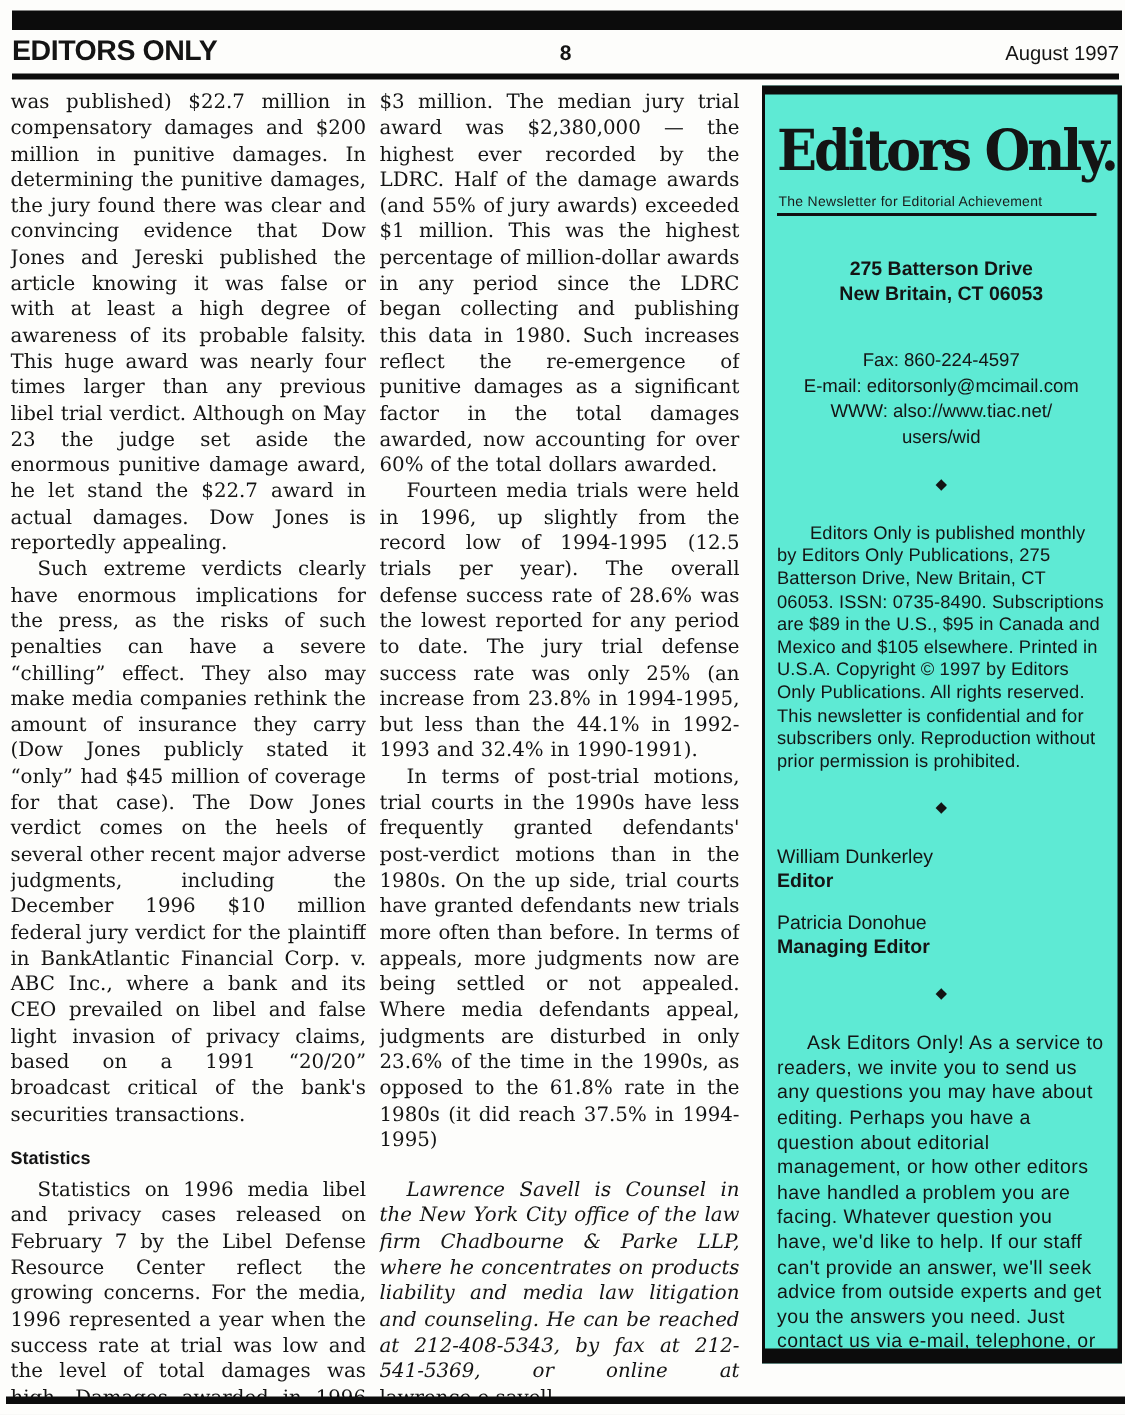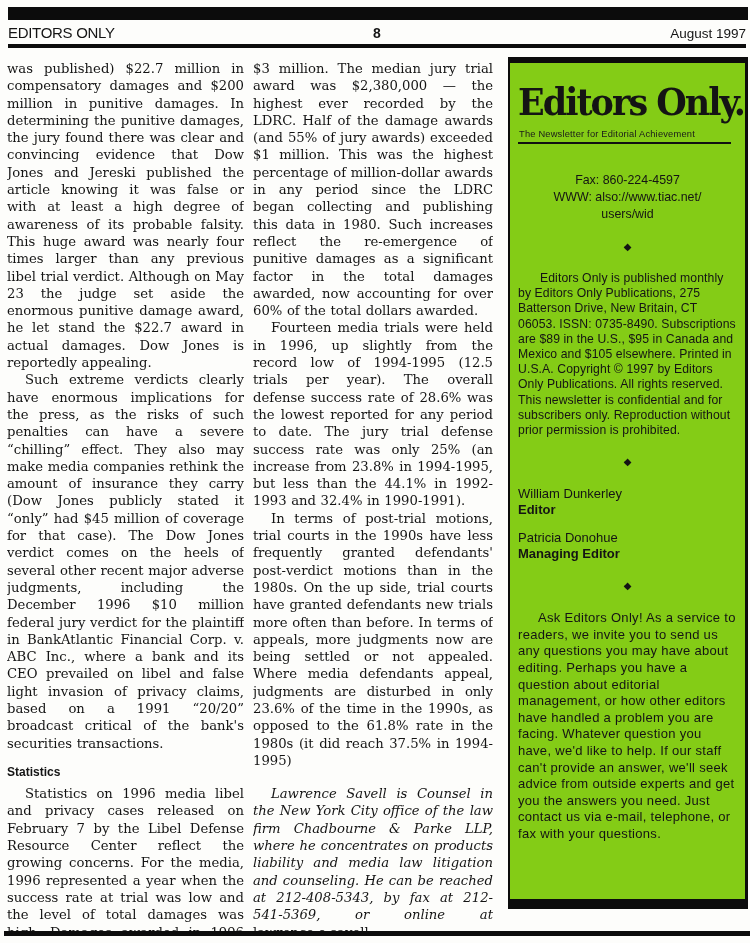--- a/index.html
+++ b/index.html
@@ -19,21 +19,21 @@
     position:absolute;top:7px;left:8px;right:2px;height:13px;
     background:#0c0c0c;
   }
   .header-row{
     position:absolute;top:24px;left:8px;right:4px;
     display:flex;align-items:baseline;
     font-family:"Liberation Sans", sans-serif;
     border-bottom:4px solid #0c0c0c;
     padding-bottom:3px;
   }
-  .header-title{flex:1;font-weight:normal;font-size:15px;letter-spacing:-0.3px;}
+  .header-title{flex:1;font-weight:bold;font-size:19px;letter-spacing:-0.3px;}
   .header-page{width:40px;text-align:center;font-weight:bold;font-size:14px;}
   .header-date{flex:1;text-align:right;font-weight:normal;font-size:13.5px;}
   
   .col{
     position:absolute;top:60px;height:872px;overflow:hidden;
     font-size:13.2px;line-height:17.3px;text-align:justify;
     word-spacing:0.4px;
   }
   .col1{left:7px;width:237px;}
   .col2{left:253px;width:240px;}
@@ -47,21 +47,21 @@
   .bio{
     font-style:italic;margin-top:16px !important;text-indent:18px;
   }
   .bio .roman{font-style:normal;}
   .ital{}
   
   .sidebar{
     position:absolute;top:57px;left:508px;width:240px;height:852px;
     box-sizing:border-box;
     border:solid #0c0c0c;border-width:6px 3px 10px 2px;
-    background:#84cc16;
+    background:#5eead4;
     padding:10px 8px 6px 8px;
     font-family:"Liberation Sans", sans-serif;
     overflow:hidden;
   }
   .logo{
     font-family:"DejaVu Serif", serif;font-weight:bold;
     font-size:35px;letter-spacing:-2px;white-space:nowrap;
     margin:6px 0 0 0;transform:scaleY(1.08);transform-origin:top left;
   }
   .tagline{
@@ -119,23 +119,28 @@
     <p>$3 million. The median jury trial award was $2,380,000 — the highest ever recorded by the LDRC. Half of the damage awards (and 55% of jury awards) exceeded $1 million. This was the highest percentage of million-dollar awards in any period since the LDRC began collecting and publishing this data in 1980. Such increases reflect the re-emergence of punitive damages as a significant factor in the total damages awarded, now accounting for over 60% of the total dollars awarded.</p>
     <p class="indent">Fourteen media trials were held in 1996, up slightly from the record low of 1994-1995 (12.5 trials per year).  The overall defense success rate of 28.6% was the lowest reported for any period to date. The jury trial defense success rate was only 25% (an increase from 23.8% in 1994-1995, but less than the 44.1% in 1992-1993 and 32.4% in 1990-1991).</p>
     <p class="indent">In terms of post-trial motions, trial courts in the 1990s have less frequently granted defendants' post-verdict motions than in the 1980s.  On the up side, trial courts have granted defendants new trials more often than before. In terms of appeals, more judgments now are being settled or not appealed. Where media defendants appeal, judgments are disturbed in only 23.6% of the time in the 1990s, as opposed to the 61.8% rate in the 1980s (it did reach 37.5% in 1994-1995)</p>
     <p class="bio"><span>Lawrence Savell is Counsel in the New York City office of the law firm Chadbourne &amp; Parke LLP, where he concentrates on products liability and media law litigation and counseling. He can be reached at 212-408-5343, by fax at 212-541-5369, or online at </span><span class="roman">lawrence.e.savell @chadbourne.com.</span></p>
   </div>
 
   <div class="sidebar">
     <div class="logo">Editors Only.</div>
     <div class="tagline">The Newsletter for Editorial Achievement</div>
 
+    <div class="addr">
+      <div>275 Batterson Drive</div>
+      <div>New Britain, CT 06053</div>
+    </div>
 
     <div class="contact">
       <div>Fax: 860-224-4597</div>
+      <div>E-mail: editorsonly@mcimail.com</div>
       <div>WWW: also://www.tiac.net/</div>
       <div>users/wid</div>
     </div>
 
     <div class="diamond">◆</div>
 
     <p class="pubinfo">Editors Only  is published monthly by Editors Only Publications, 275 Batterson Drive, New Britain, CT  06053.  ISSN: 0735-8490.  Subscriptions are $89 in the U.S., $95 in Canada and Mexico and $105 elsewhere. Printed in U.S.A.  Copyright © 1997 by Editors Only Publications. All rights reserved.  This newsletter is confidential and for subscribers only.  Reproduction without prior permission is prohibited.</p>
 
     <div class="diamond">◆</div>
 

